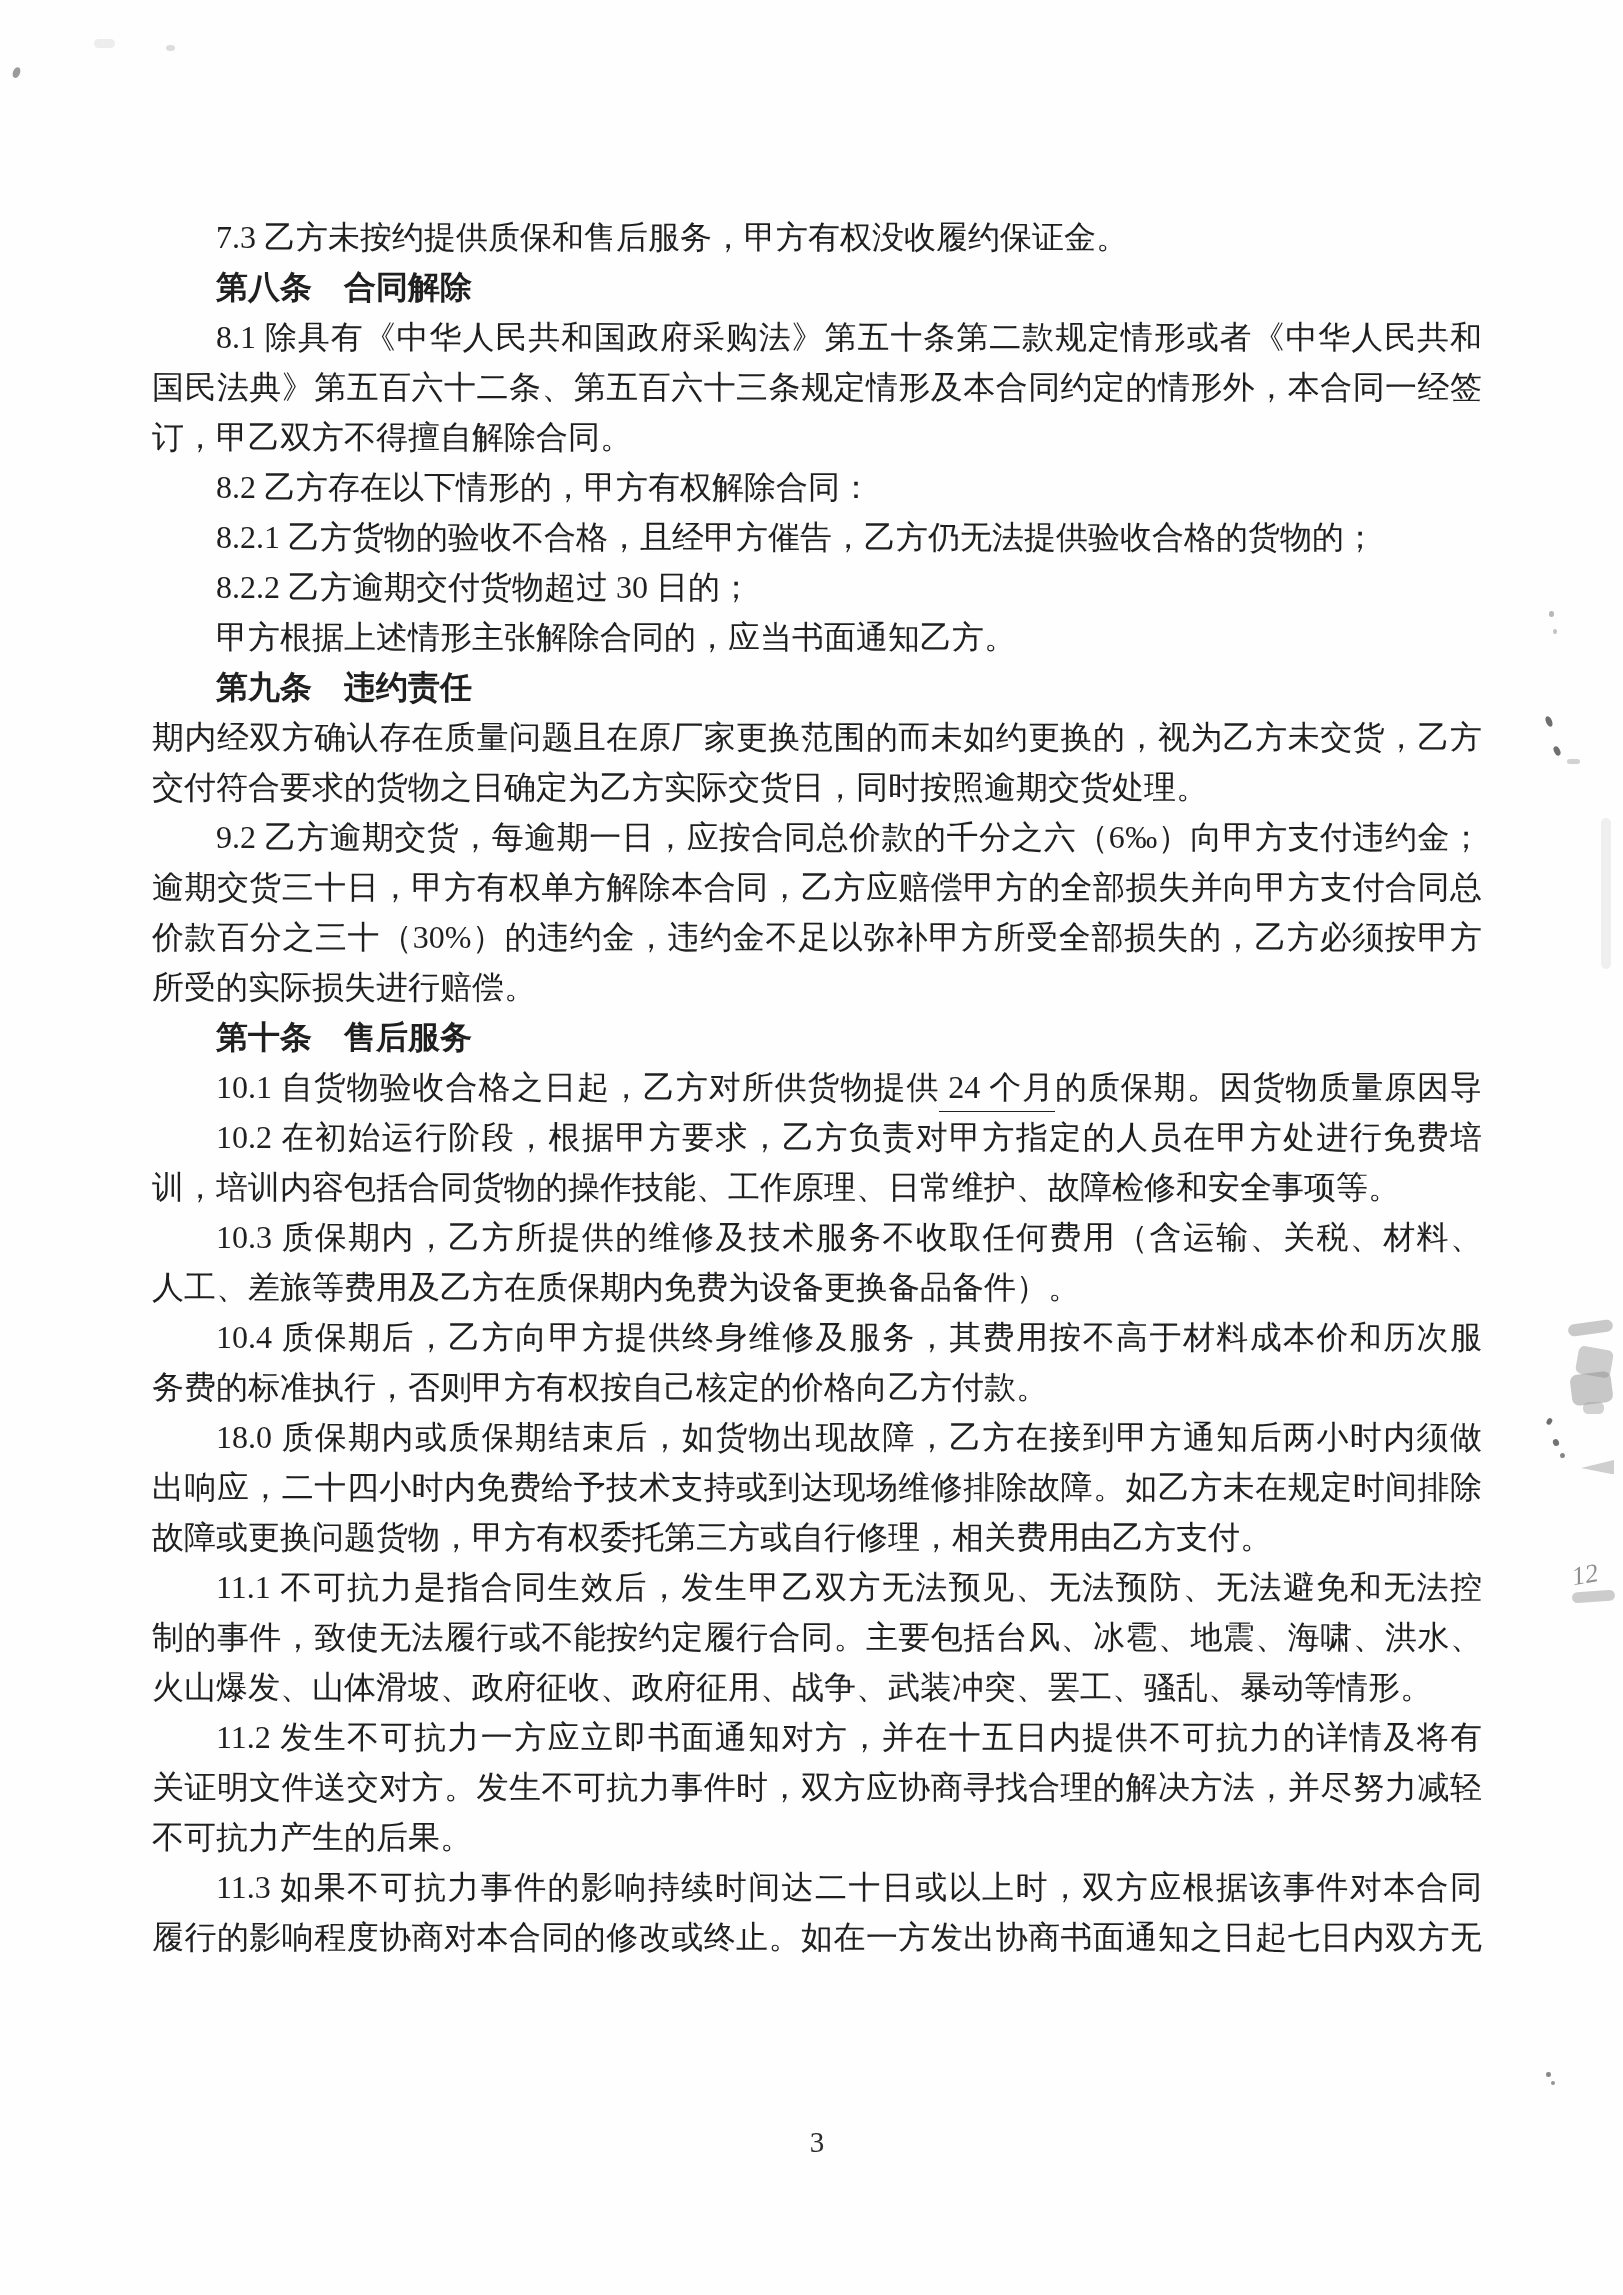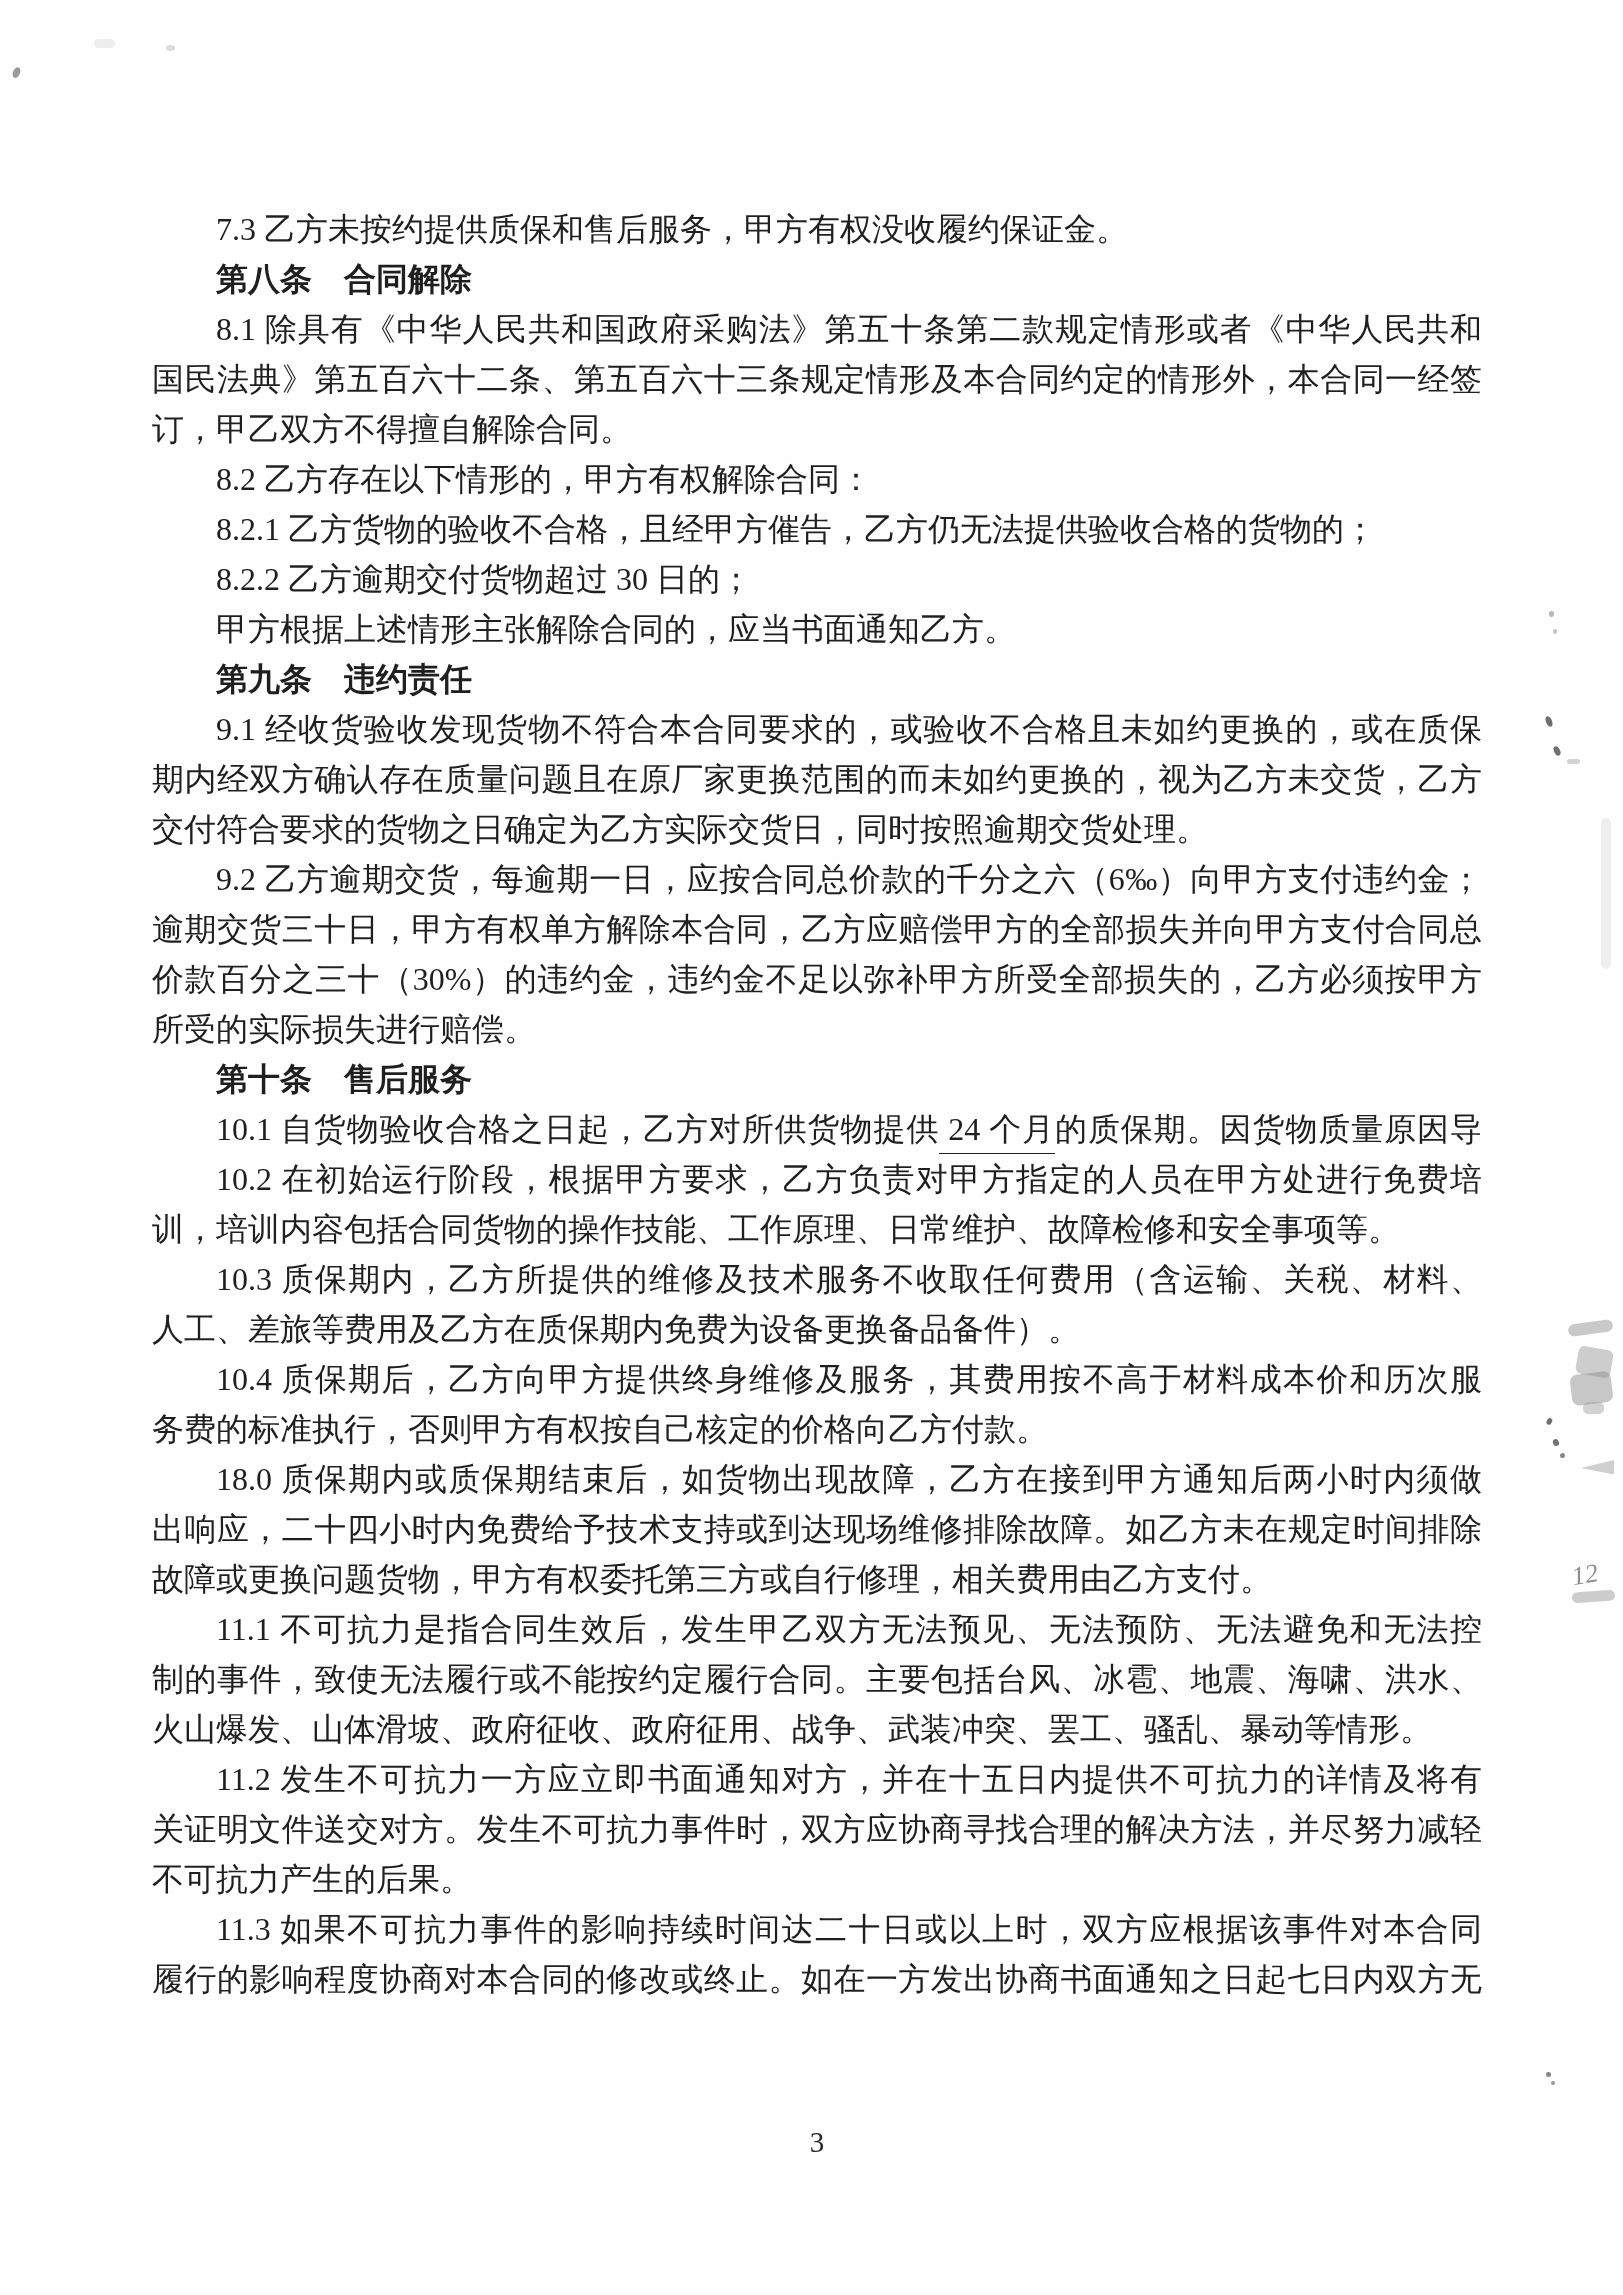--- a/index.html
+++ b/index.html
@@ -16,21 +16,21 @@
     overflow: hidden;
   }
   .sheet {
     position: absolute;
     inset: 0;
     background: #fefefe;
   }
   main.contract-body {
     position: absolute;
     left: 152px;
-    top: 204px;
+    top: 212px;
     width: 1330px;
   }
   p.line {
     margin: 0;
     height: 50px;
     line-height: 50px;
     font-size: 32px;
     overflow: hidden;
     text-align: left;
     white-space: normal;
@@ -99,21 +99,20 @@
       <p class="line ind"><span>7.3 乙方未按约提供质保和售后服务，甲方有权没收履约保证金。</span></p>
       <p class="line heading ind"><span>第八条　合同解除</span></p>
       <p class="line ind fill"><span>8.1 除具有《中华人民共和国政府采购法》第五十条第二款规定情形或者《中华人民共和</span></p>
       <p class="line fill"><span>国民法典》第五百六十二条、第五百六十三条规定情形及本合同约定的情形外，本合同一经签</span></p>
       <p class="line"><span>订，甲乙双方不得擅自解除合同。</span></p>
       <p class="line ind"><span>8.2 乙方存在以下情形的，甲方有权解除合同：</span></p>
       <p class="line ind"><span>8.2.1 乙方货物的验收不合格，且经甲方催告，乙方仍无法提供验收合格的货物的；</span></p>
       <p class="line ind"><span>8.2.2 乙方逾期交付货物超过 30 日的；</span></p>
       <p class="line ind"><span>甲方根据上述情形主张解除合同的，应当书面通知乙方。</span></p>
       <p class="line heading ind"><span>第九条　违约责任</span></p>
-      <p class="line ind fill"><span>9.1 经收货验收发现货物不符合本合同要求的，或验收不合格且未如约更换的，或在质保</span></p>
       <p class="line fill"><span>期内经双方确认存在质量问题且在原厂家更换范围的而未如约更换的，视为乙方未交货，乙方</span></p>
       <p class="line"><span>交付符合要求的货物之日确定为乙方实际交货日，同时按照逾期交货处理。</span></p>
       <p class="line ind fill"><span>9.2 乙方逾期交货，每逾期一日，应按合同总价款的千分之六（6‰）向甲方支付违约金；</span></p>
       <p class="line fill"><span>逾期交货三十日，甲方有权单方解除本合同，乙方应赔偿甲方的全部损失并向甲方支付合同总</span></p>
       <p class="line fill"><span>价款百分之三十（30%）的违约金，违约金不足以弥补甲方所受全部损失的，乙方必须按甲方</span></p>
       <p class="line"><span>所受的实际损失进行赔偿。</span></p>
       <p class="line heading ind"><span>第十条　售后服务</span></p>
       <p class="line ind fill"><span>10.1 自货物验收合格之日起，乙方对所供货物提供</span><span class="blank-underline"> 24 个月</span><span>的质保期。因货物质量原因导</span></p>
       <p class="line ind fill"><span>10.2 在初始运行阶段，根据甲方要求，乙方负责对甲方指定的人员在甲方处进行免费培</span></p>
       <p class="line"><span>训，培训内容包括合同货物的操作技能、工作原理、日常维护、故障检修和安全事项等。</span></p>

